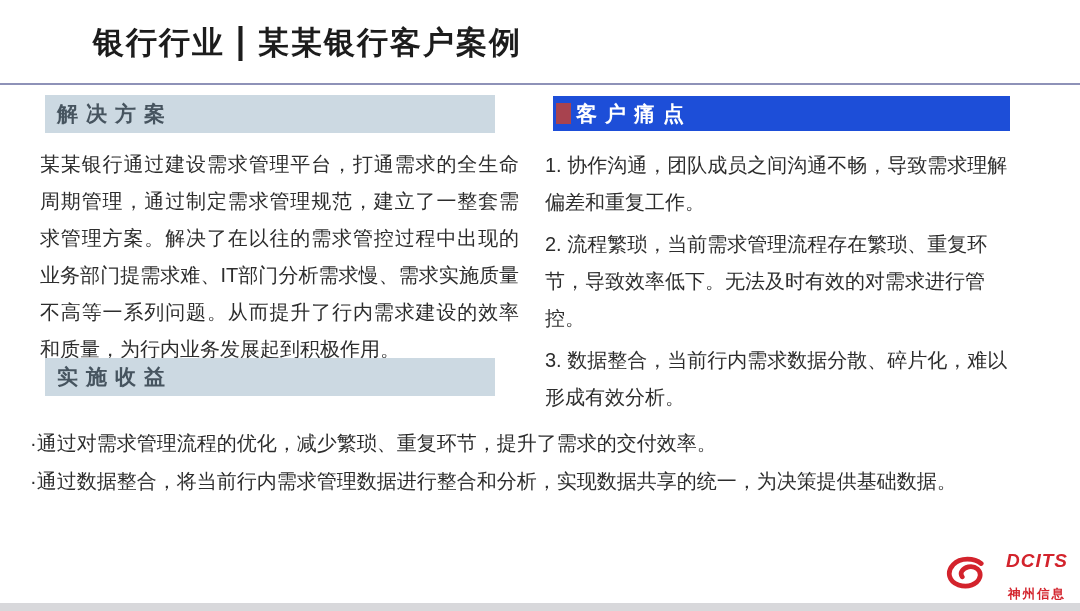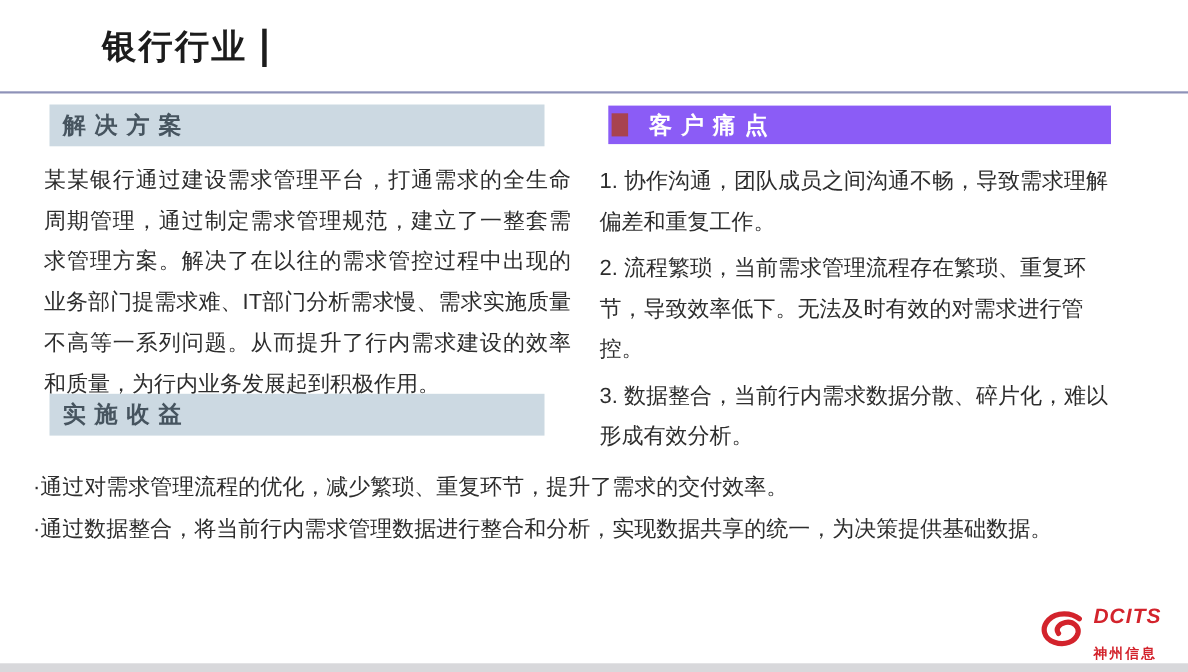--- a/index.html
+++ b/index.html
@@ -59,25 +59,25 @@
   }
   .sec-head.solution { left: 45px; top: 95px; }
   .sec-head.benefits { left: 45px; top: 358px; }
   
   .pain-head {
     position: absolute;
     left: 553px;
     top: 96px;
     width: 457px;
     height: 35px;
-    background: #8b5cf6;
+    background: #1d4ed8;
     box-sizing: border-box;
     display: flex;
     align-items: center;
-    padding-left: 37px;
+    padding-left: 23px;
     font-family: "Liberation Serif", serif;
     font-weight: 700;
     font-size: 21px;
     letter-spacing: 8px;
     color: #ffffff;
   }
   .pain-head .sq {
     position: absolute;
     left: 3px;
     top: 7px;
@@ -118,21 +118,22 @@
     color: #2d2d2d;
   }
   .benefit-list .item { white-space: nowrap; }
   
   .logo {
     position: absolute;
     left: 946px;
     top: 551px;
     display: flex;
     align-items: center;
-    gap: 6px;
+    gap: 18px;
+    text-align: center;
   }
   .logo-text { display: flex; flex-direction: column; line-height: 1; }
   .brand {
     font-size: 19px;
     font-weight: 800;
     font-style: italic;
     letter-spacing: 1px;
     color: #d3232c;
   }
   .company {
@@ -153,20 +154,21 @@
   }
 </style>
 </head>
 <body>
 
 <div class="slide">
 
   <div class="title">
     <span>银行行业</span>
     <span class="sep">|</span>
+    <span>某某银行客户案例</span>
   </div>
 
   <div class="divider"></div>
 
   <div class="sec-head solution">
     <span>解决方案</span>
   </div>
 
   <div class="solution-body">某某银行通过建设需求管理平台，打通需求的全生命周期管理，通过制定需求管理规范，建立了一整套需求管理方案。解决了在以往的需求管控过程中出现的业务部门提需求难、IT部门分析需求慢、需求实施质量不高等一系列问题。从而提升了行内需求建设的效率和质量，为行内业务发展起到积极作用。</div>
 

